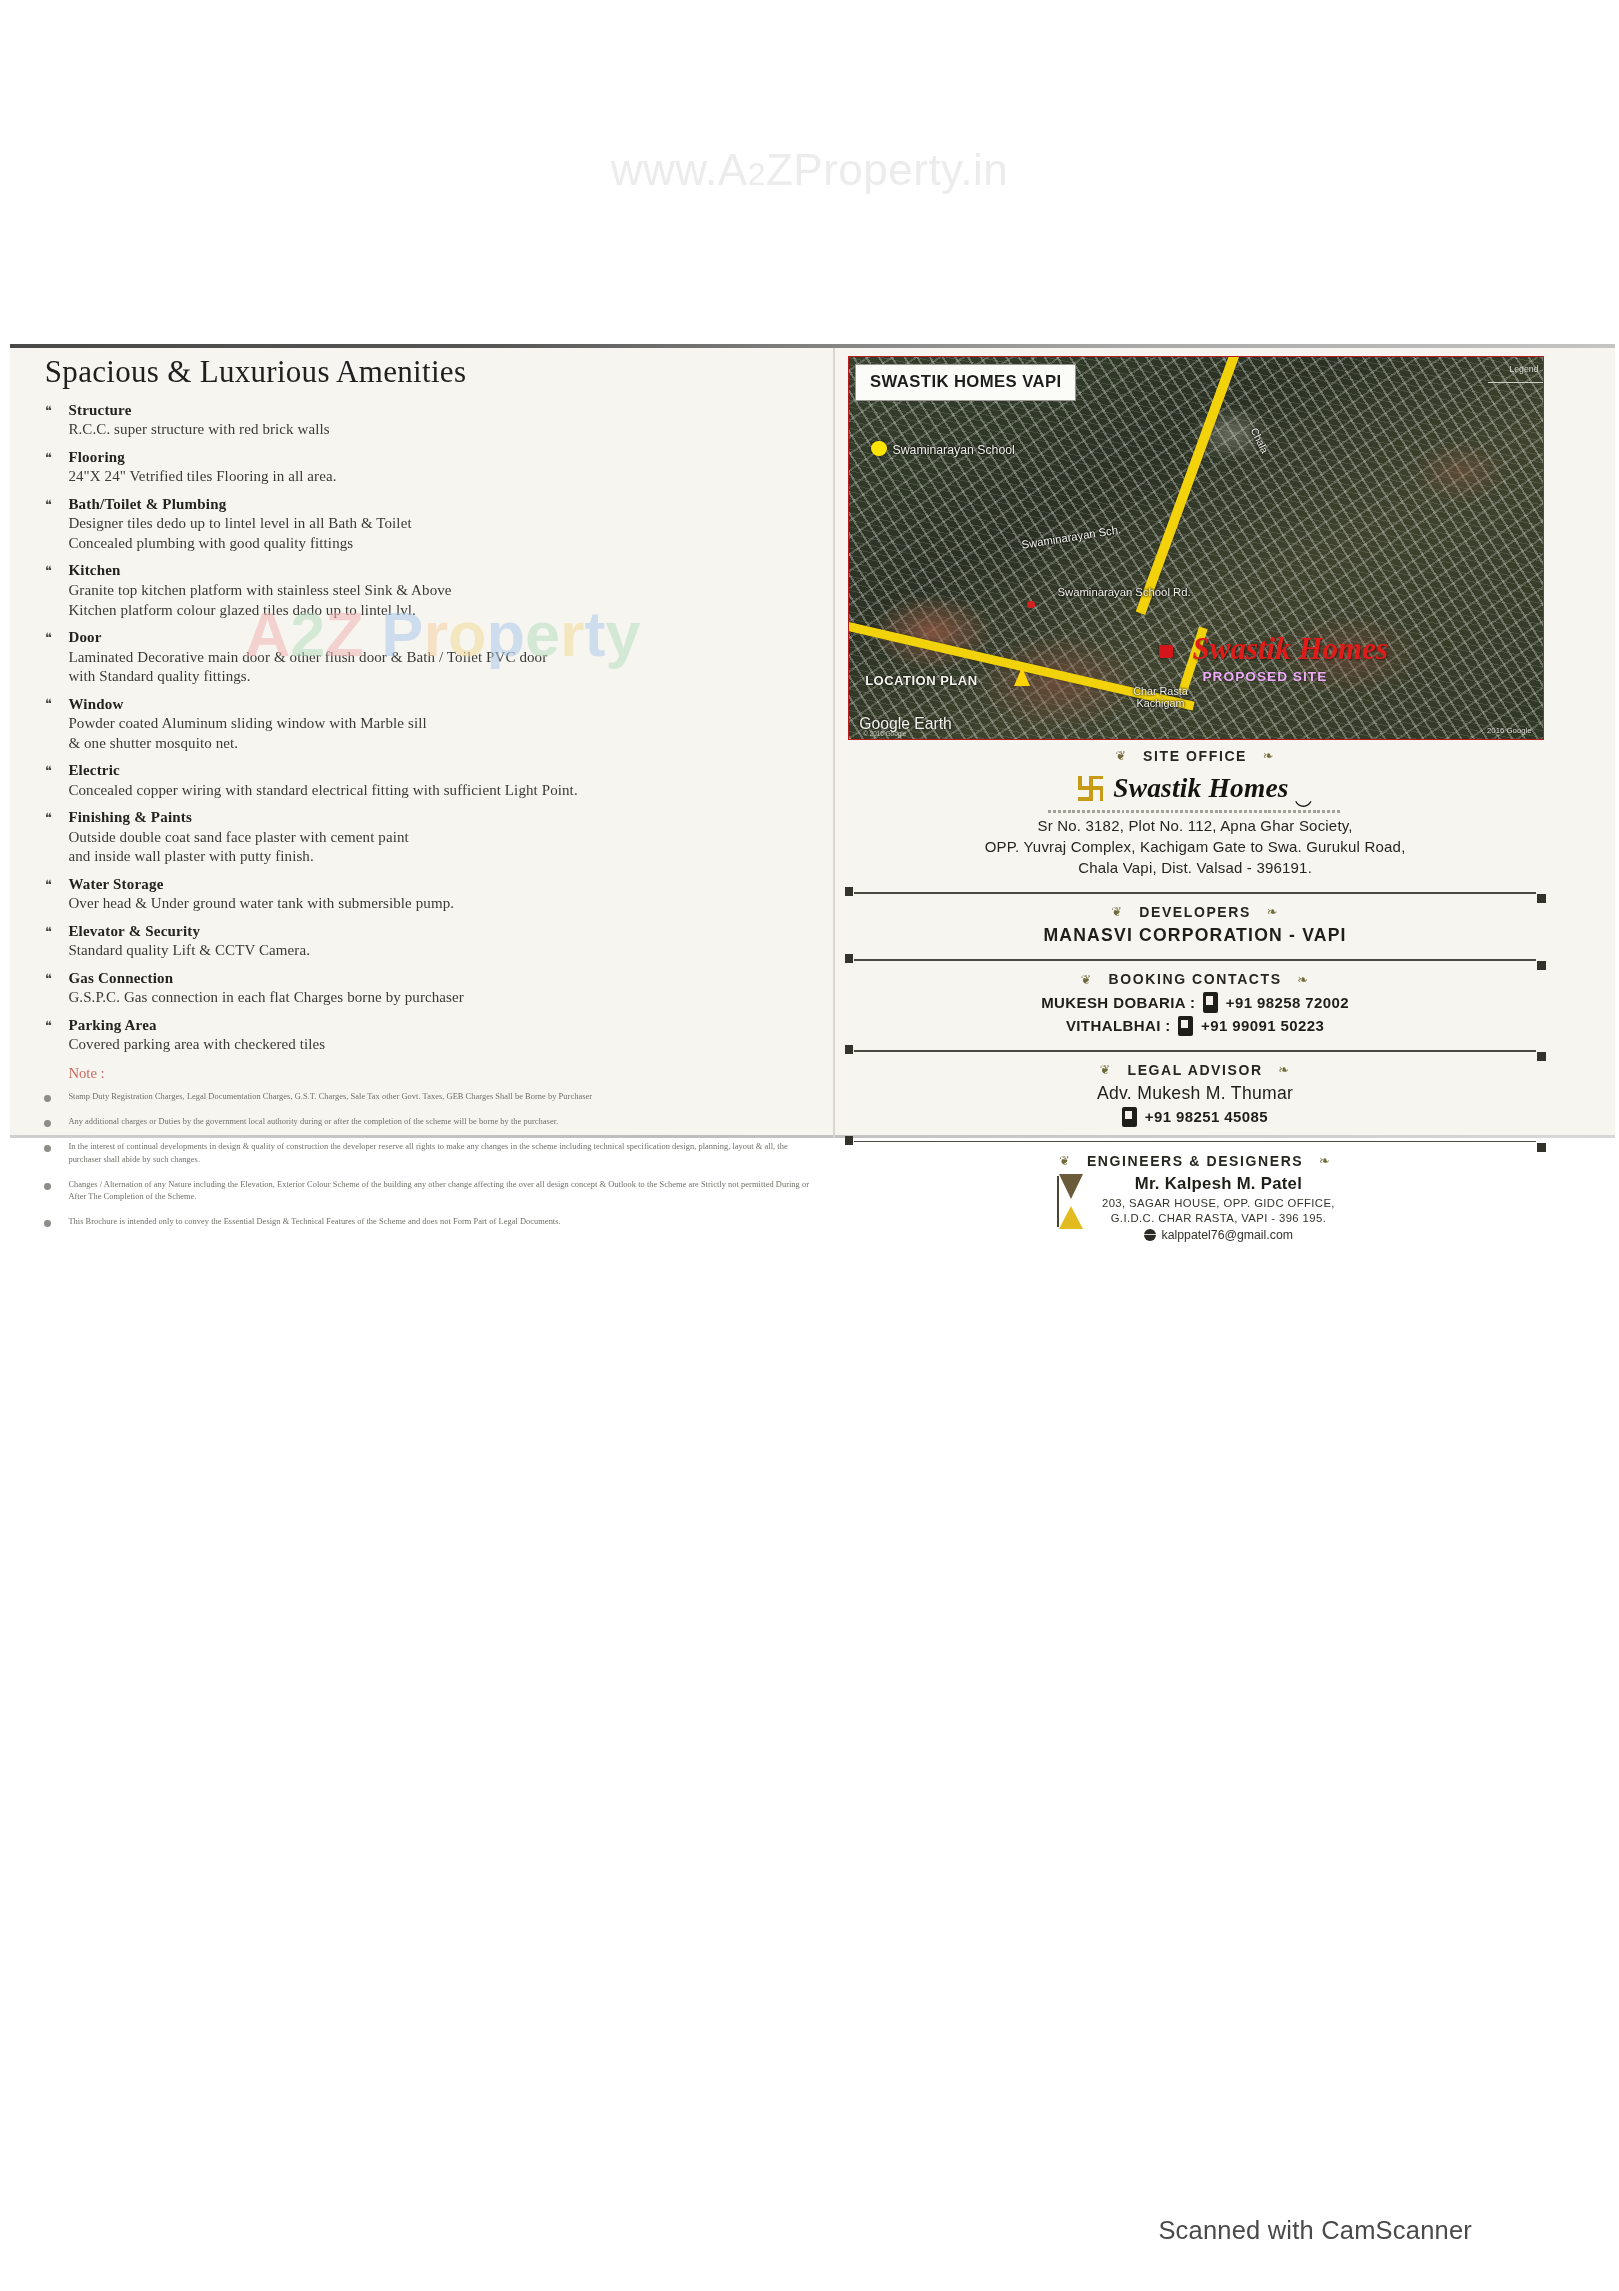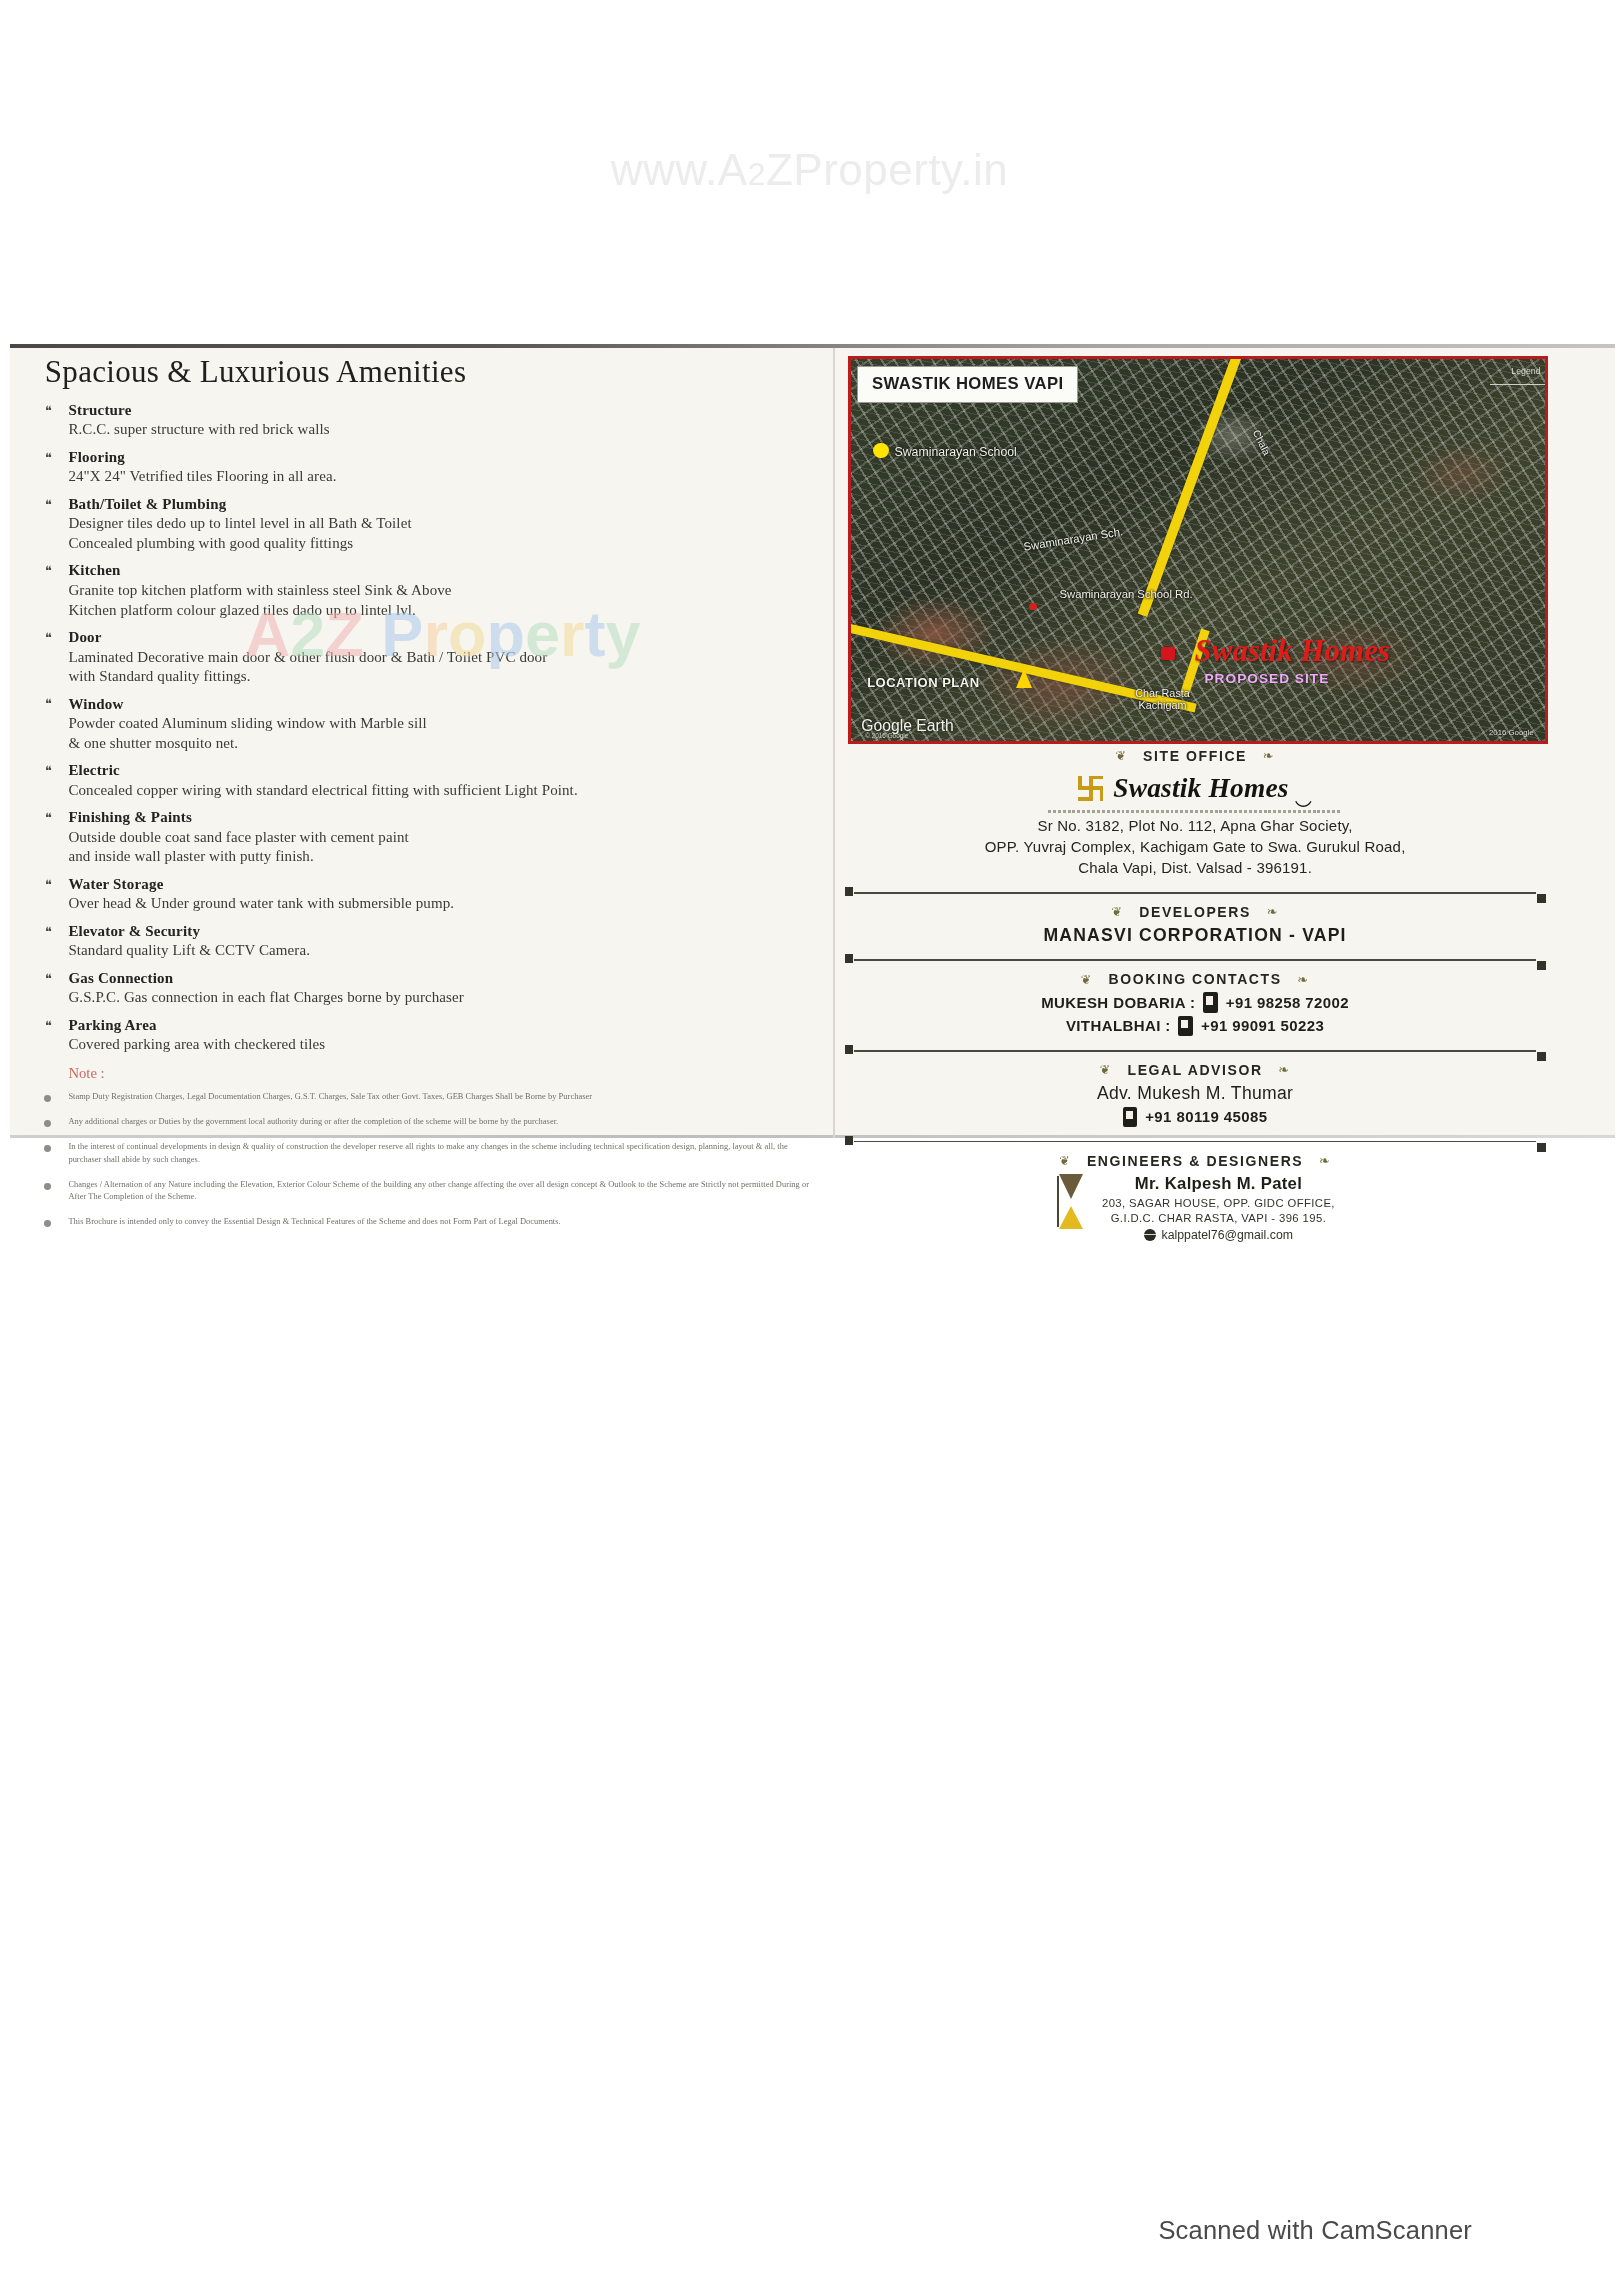--- a/index.html
+++ b/index.html
@@ -174,21 +174,21 @@
     height: 790px;
   }
 
   
   .map-wrap {
     position: absolute;
     top: 7.8px;
     left: 13.7px;
     width: 694px;
     height: 382px;
-    border: 3px solid #b91c1c;
+    border: 1px solid #b91c1c;
     overflow: hidden;
     background: #2e3326;
   }
   .map-canvas {
     position: absolute;
     inset: 0;
     background:
       radial-gradient(ellipse 88px 54px at 12% 72%, rgba(150,92,72,.75), transparent 70%),
       radial-gradient(ellipse 118px 69px at 30% 85%, rgba(132,84,66,.6), transparent 70%),
       radial-gradient(ellipse 108px 59px at 72% 78%, rgba(128,80,64,.45), transparent 70%),
@@ -778,21 +778,21 @@
       </div>
 
       <div class="sec-head">
         <span class="orn">❦</span>
         <span>LEGAL ADVISOR</span>
         <span class="orn">❧</span>
       </div>
       <div class="adv-name">Adv. Mukesh M. Thumar</div>
       <div class="contact-line">
         <span class="phone-glyph"></span>
-        <span>+91 80119 45085</span>
+        <span>+91 98251 45085</span>
       </div>
 
       <div class="rule">
         <span class="cap-l"></span>
         <span class="bar"></span>
         <span class="cap-r"></span>
       </div>
 
       <div class="sec-head">
         <span class="orn">❦</span>

